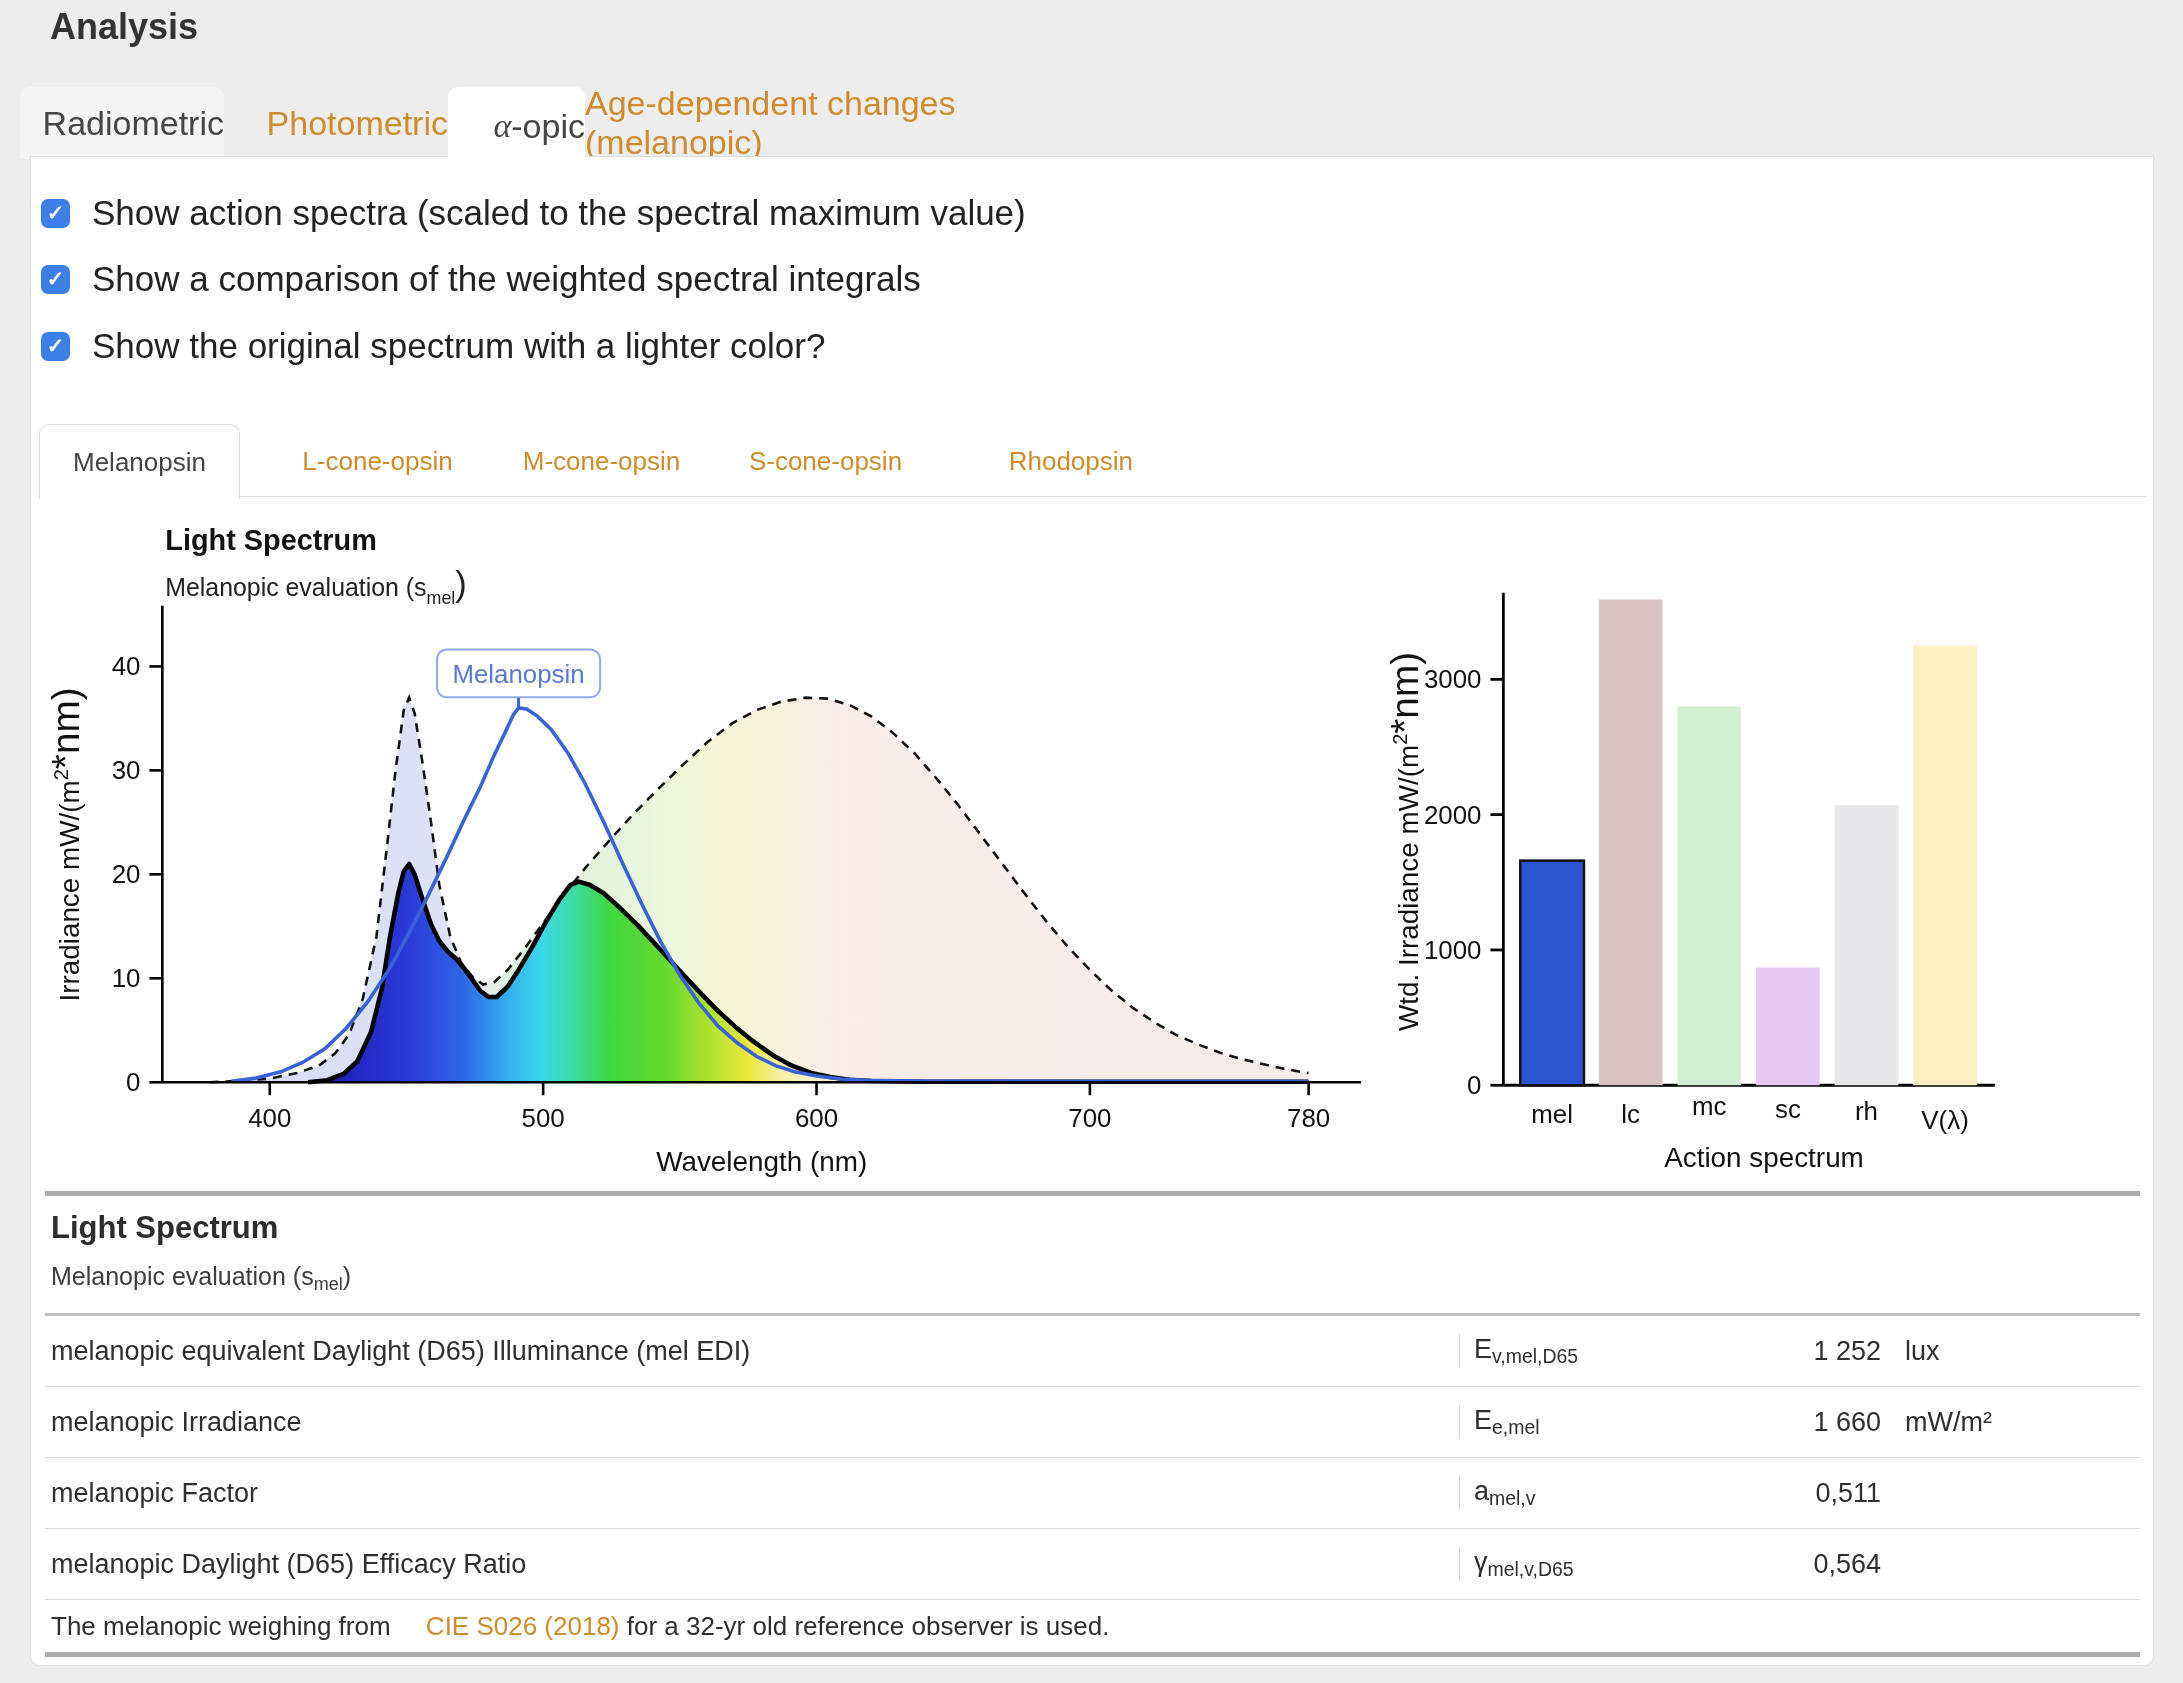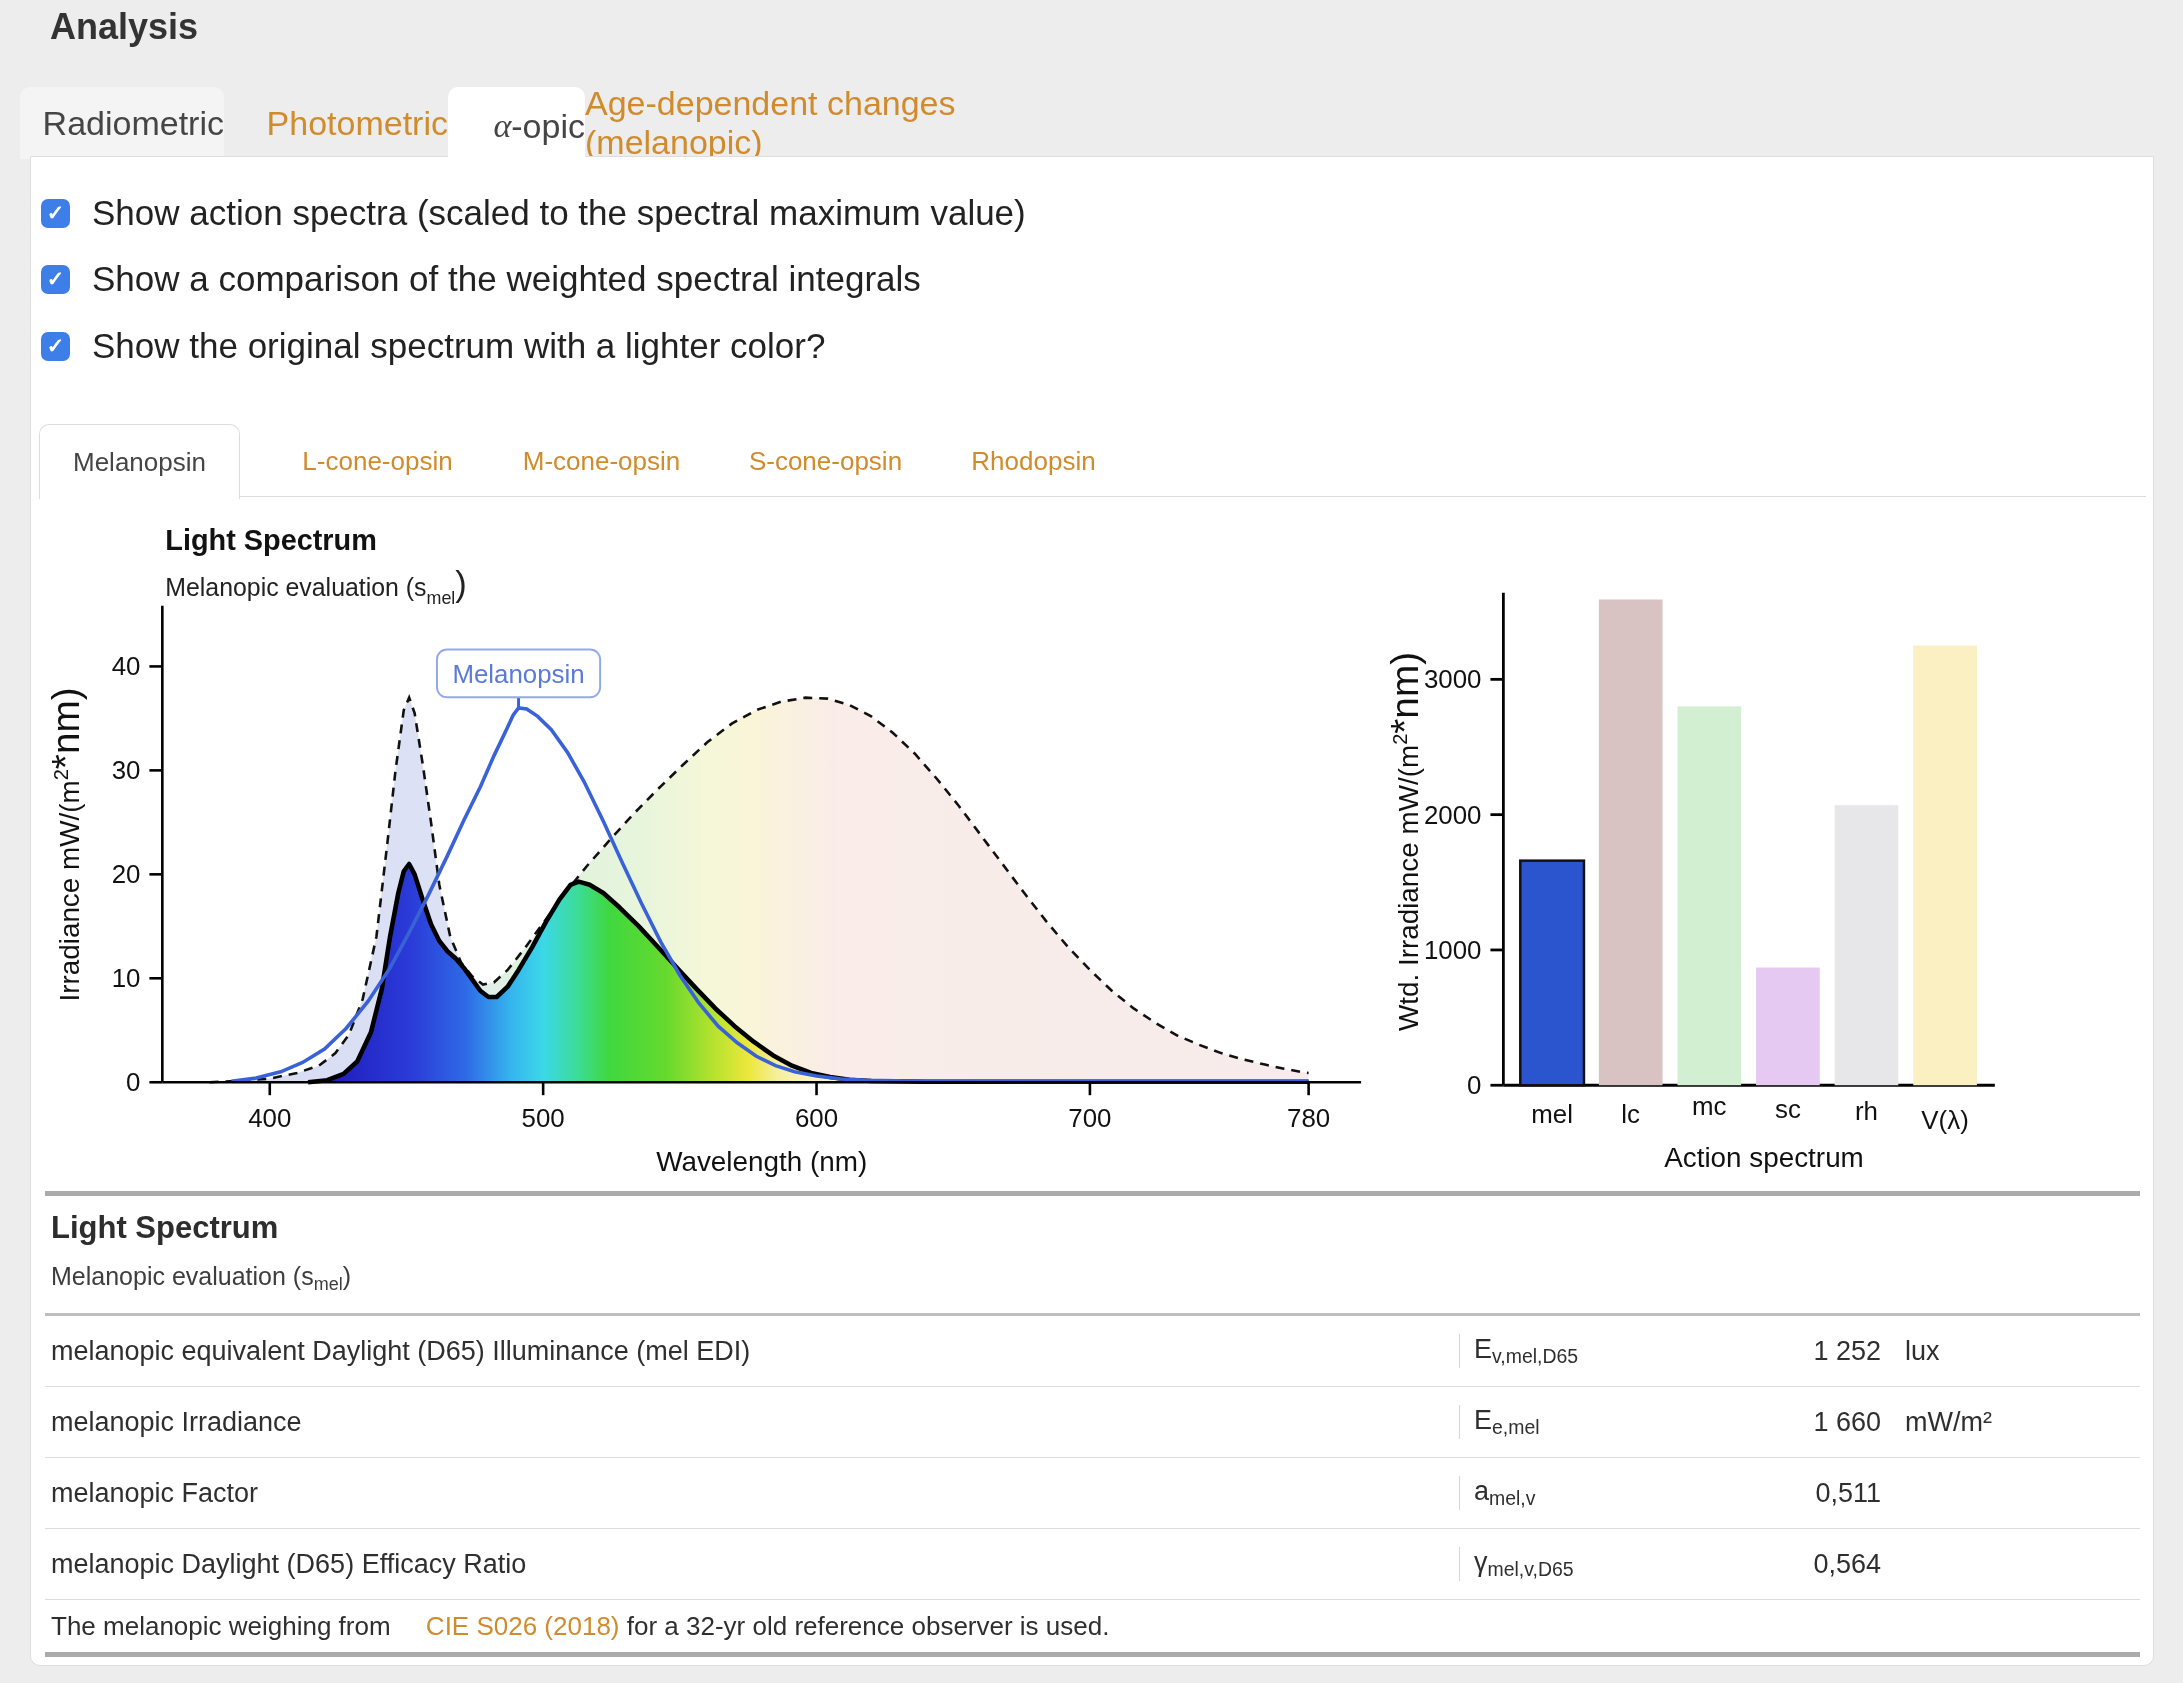--- a/index.html
+++ b/index.html
@@ -94,21 +94,21 @@
   </div>
   <div class="subtab inactive" style="left:456px;width:229px;">
     <span>M-cone-opsin</span>
   </div>
   <div class="subtab inactive" style="left:237px;width:219px;">
     <span>L-cone-opsin</span>
   </div>
   <div class="subtab inactive" style="left:685px;width:219px;">
     <span>S-cone-opsin</span>
   </div>
-  <div class="subtab inactive" style="left:903px;width:199px;">
+  <div class="subtab inactive" style="left:903px;width:199px;justify-content:flex-end;">
     <span>Rhodopsin</span>
   </div>
   <div class="subtab-line"></div>
 
   <svg class="charts" width="2119" height="691" viewBox="0 0 2130 694">
     <defs>
         <linearGradient id="gradOrig" gradientUnits="userSpaceOnUse" x1="292.96000000000004" y1="0" x2="1282.24" y2="0">
           <stop offset="0.000" stop-color="#d9def4"></stop>
           <stop offset="0.133" stop-color="#dde2f5"></stop>
           <stop offset="0.172" stop-color="#e1efe7"></stop>

